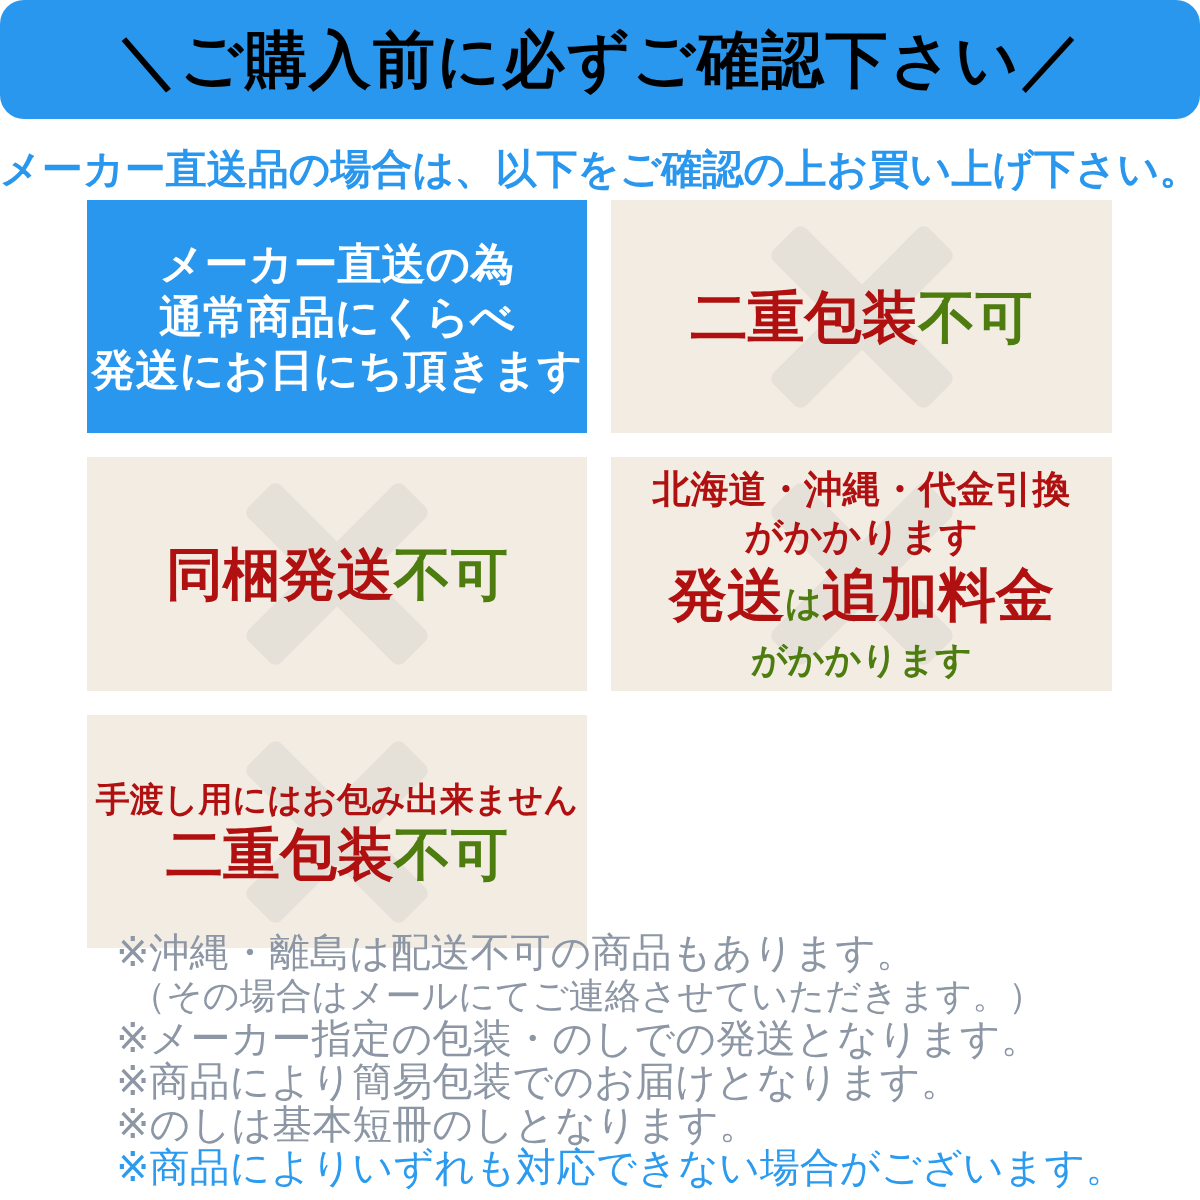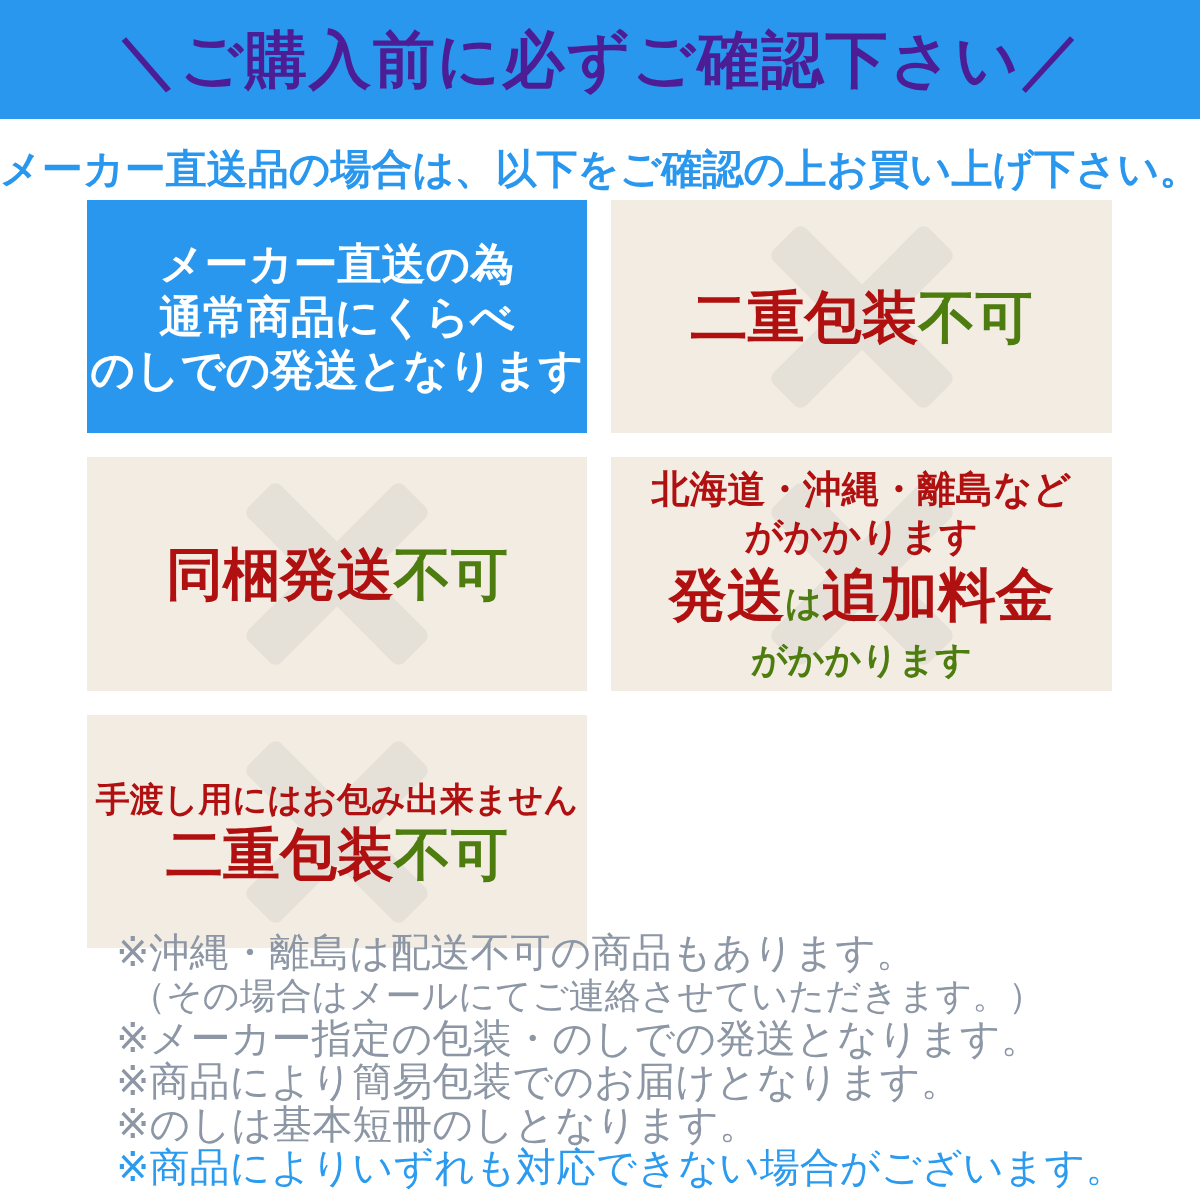--- a/index.html
+++ b/index.html
@@ -3,23 +3,23 @@
 <meta charset="utf-8">
 <style>
   html,body { margin:0; padding:0; }
   body {
     width:1200px; height:1200px; position:relative; background:#ffffff;
     font-family:"Liberation Sans","DejaVu Sans",sans-serif;
     overflow:hidden;
   }
   .banner {
     position:absolute; top:0; left:0; width:1200px; height:119px;
-    background:#2a97ee; color:#4c1d95;
+    background:#2a97ee; color:#000000;
     display:flex; align-items:center; justify-content:center;
-    font-size:62px; font-weight:800; letter-spacing:2px; white-space:nowrap;
+    font-size:62px; font-weight:800; letter-spacing:2px; white-space:nowrap;border-radius:24px;
   }
   .subheader {
     position:absolute; top:119px; left:0; width:1200px; height:100px;
     display:flex; align-items:center; justify-content:center;
     color:#2a97ee; font-size:41px; font-weight:600; white-space:nowrap;
   }
   .grid {
     position:absolute; top:200px; left:87px;
     display:grid;
     grid-template-columns:500px 501px;
@@ -69,21 +69,21 @@
 <div class="subheader">
   <span>メーカー直送品の場合は、以下をご確認の上お買い上げ下さい。</span>
 </div>
 
 <div class="grid">
 
   <div class="box blue">
     <div class="box-content">
       <div class="white-line">メーカー直送の為</div>
       <div class="white-line">通常商品にくらべ</div>
-      <div class="white-line">のしでの発送となります</div>
+      <div class="white-line">発送にお日にち頂きます</div>
     </div>
   </div>
 
   <div class="box">
     <div class="xmark">
         <div class="bar a"></div>
         <div class="bar b"></div>
       </div>
     <div class="box-content">
       <div class="main-line">
@@ -104,21 +104,21 @@
     </div>
   </div>
 
 
   <div class="box">
     <div class="xmark">
         <div class="bar a"></div>
         <div class="bar b"></div>
       </div>
     <div class="box-content">
-      <div class="note-md red">北海道・沖縄・離島など</div>
+      <div class="note-md red">北海道・沖縄・代金引換</div>
       <div class="note-md red">がかかります</div>
       <div class="main-line big">
         <span class="red">発送</span><span class="gray inline-sm">は</span><span class="red">追加料金</span>
       </div>
       <div class="note-tail gray">がかかります</div>
     </div>
   </div>
 
   <div class="box">
     <div class="xmark">

